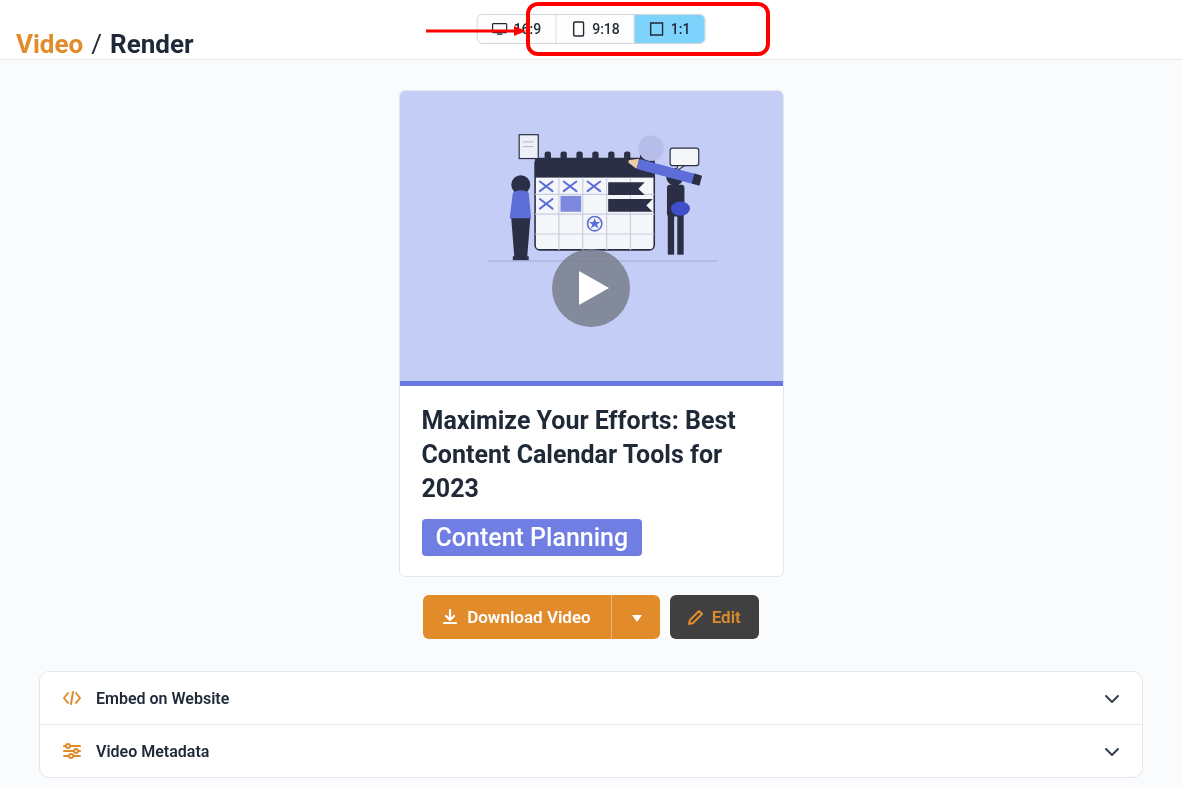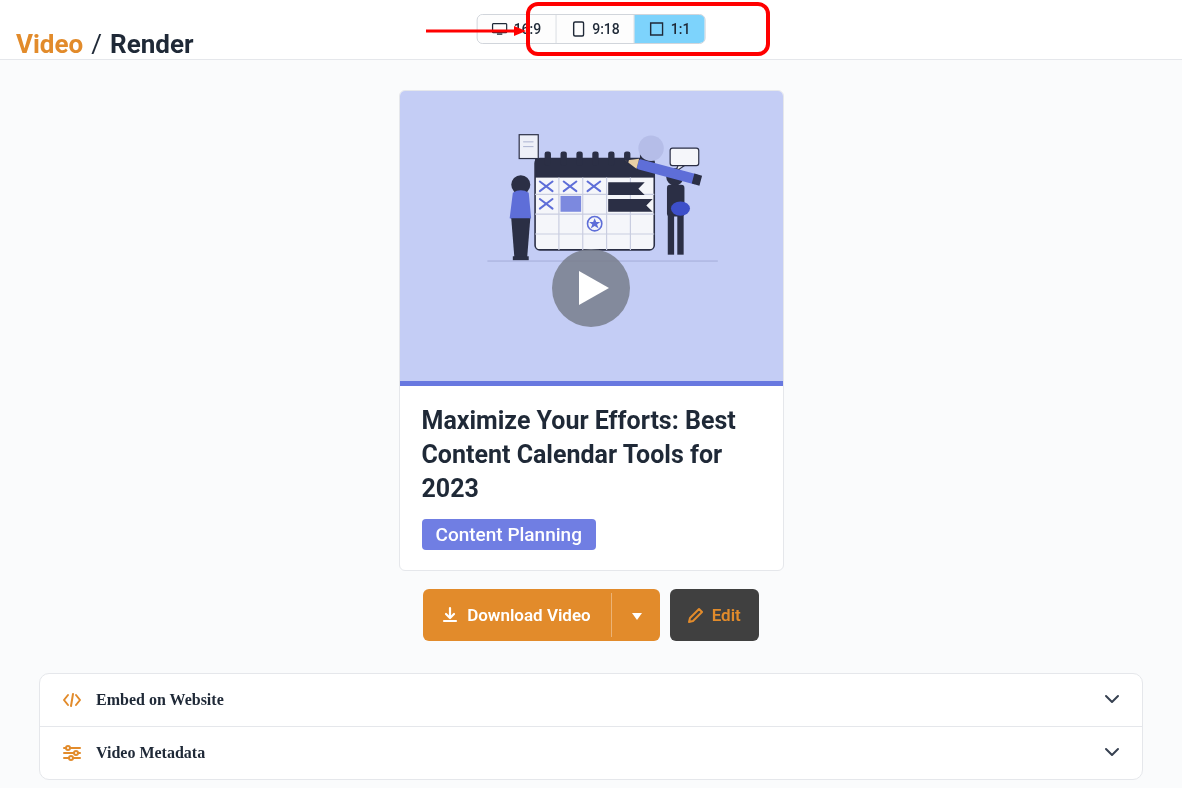--- a/index.html
+++ b/index.html
@@ -121,42 +121,42 @@
     font-size: 25px;
     font-weight: 700;
     color: #1f2937;
     line-height: 1.35;
     margin-bottom: 14px;
   }
   .tag {
     display: inline-block;
     background: #707ee3;
     color: #fff;
-    font-size: 19px;
+    font-size: 25px;
     font-weight: 500;
     padding: 4px 14px;
     border-radius: 4px;
   }
 
   .actions {
     margin-top: 18px;
     display: flex;
     gap: 10px;
     align-items: center;
   }
   .btn {
     display: flex;
     align-items: center;
     gap: 8px;
     border-radius: 6px;
     font-size: 17px;
     font-weight: 600;
     cursor: pointer;
     padding: 0 18px;
-    height: 52px;
+    height: 44px;
   }
   .btn-download {
     background: #e28b2b;
     color: #fff;
   }
   .btn-download .divider {
     width: 1px; height: 44px; background: rgba(255,255,255,0.35);
     margin: 0 0 0 12px;
   }
   .btn-download .caret {
@@ -171,26 +171,25 @@
   .accordion {
     width: 1104px;
     margin-top: 32px;
     border: 1px solid #e5e7eb;
     border-radius: 10px;
     background: #fff;
     overflow: hidden;
   }
   .acc-item {
     display: flex;
-    align-items: flex-start;
+    align-items: flex-end;
     justify-content: space-between;
     padding: 16px 22px;
     cursor: pointer;
     border-top: 1px solid #e5e7eb;
-    font-family: Liberation Serif, serif;
   }
   .acc-item:first-child { border-top: none; }
   .acc-left { display: flex; align-items: center; gap: 14px; }
   .acc-icon { width: 20px; height: 20px; color: #e28b2b; display:flex; align-items:center; }
   .acc-title { font-size: 16px; font-weight: 600; color: #1f2937; }
   .chevron { color: #374151; }
 </style>
 </head>
 <body>
 

